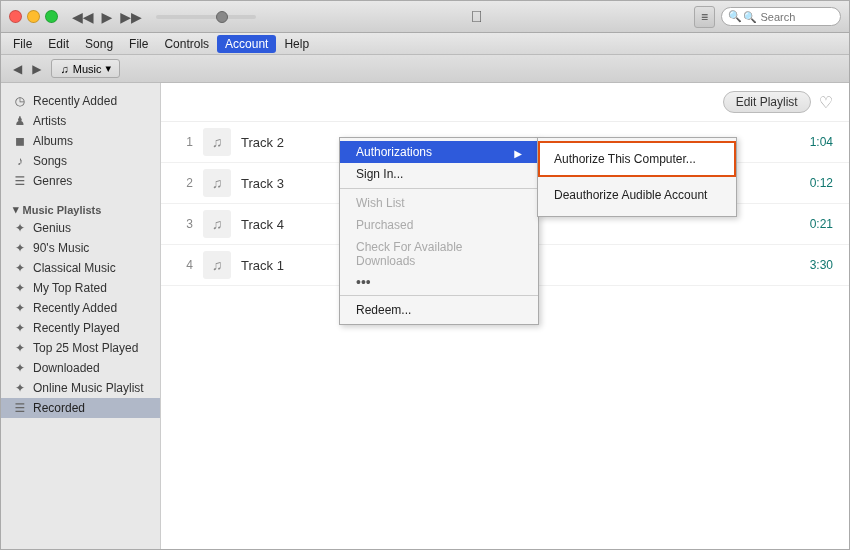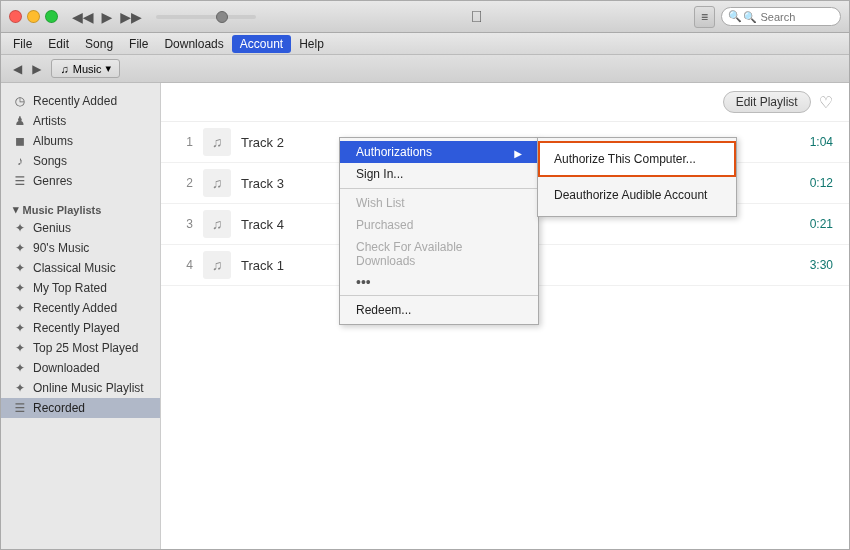--- a/index.html
+++ b/index.html
@@ -407,21 +407,21 @@
         <input type="text" placeholder="🔍 Search" style="">
       </div>
     </div>
   </div>
 
   <div class="menubar">
     <div class="menu-item">File</div>
     <div class="menu-item">Edit</div>
     <div class="menu-item">Song</div>
     <div class="menu-item">File</div>
-    <div class="menu-item">Downloads</div>
+    <div class="menu-item">Controls</div>
     <div class="menu-item active">Account</div>
     <div class="menu-item">Help</div>
   </div>
 
   <div class="navbar">
     <div class="nav-arrows">
       <button class="nav-arrow">◀</button>
       <button class="nav-arrow">▶</button>
     </div>
     <div class="location-btn">

